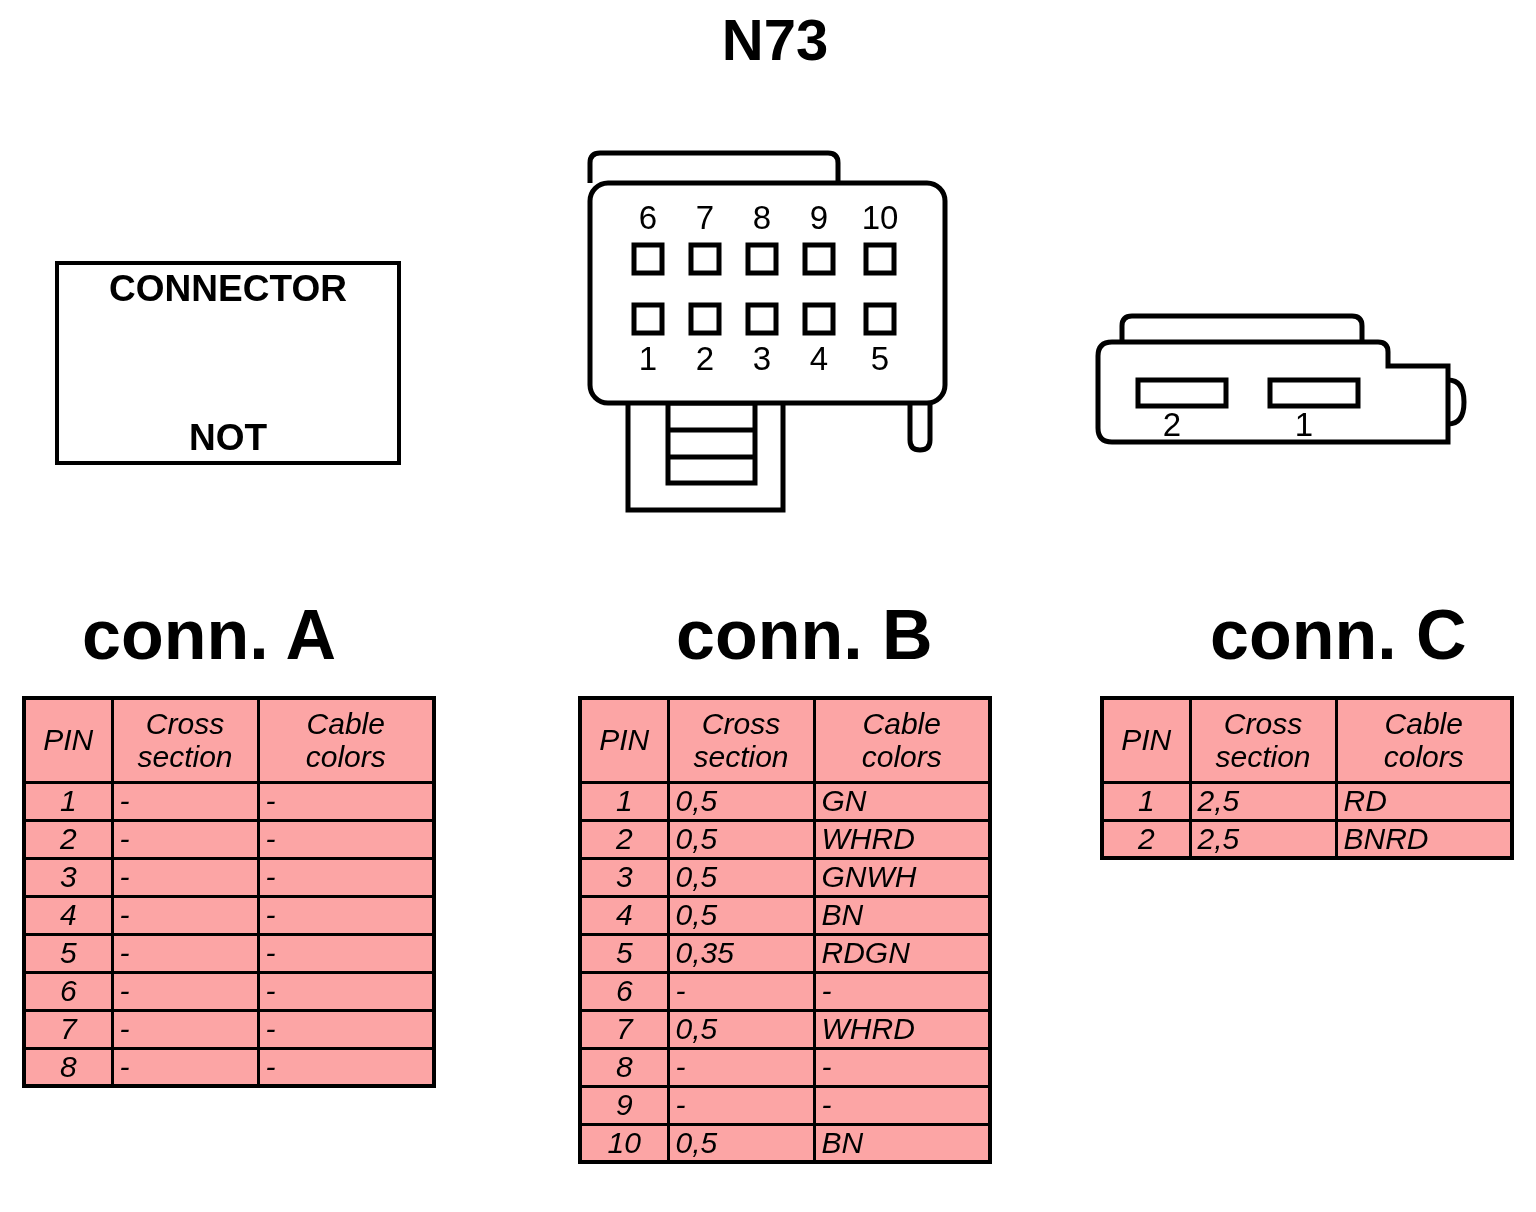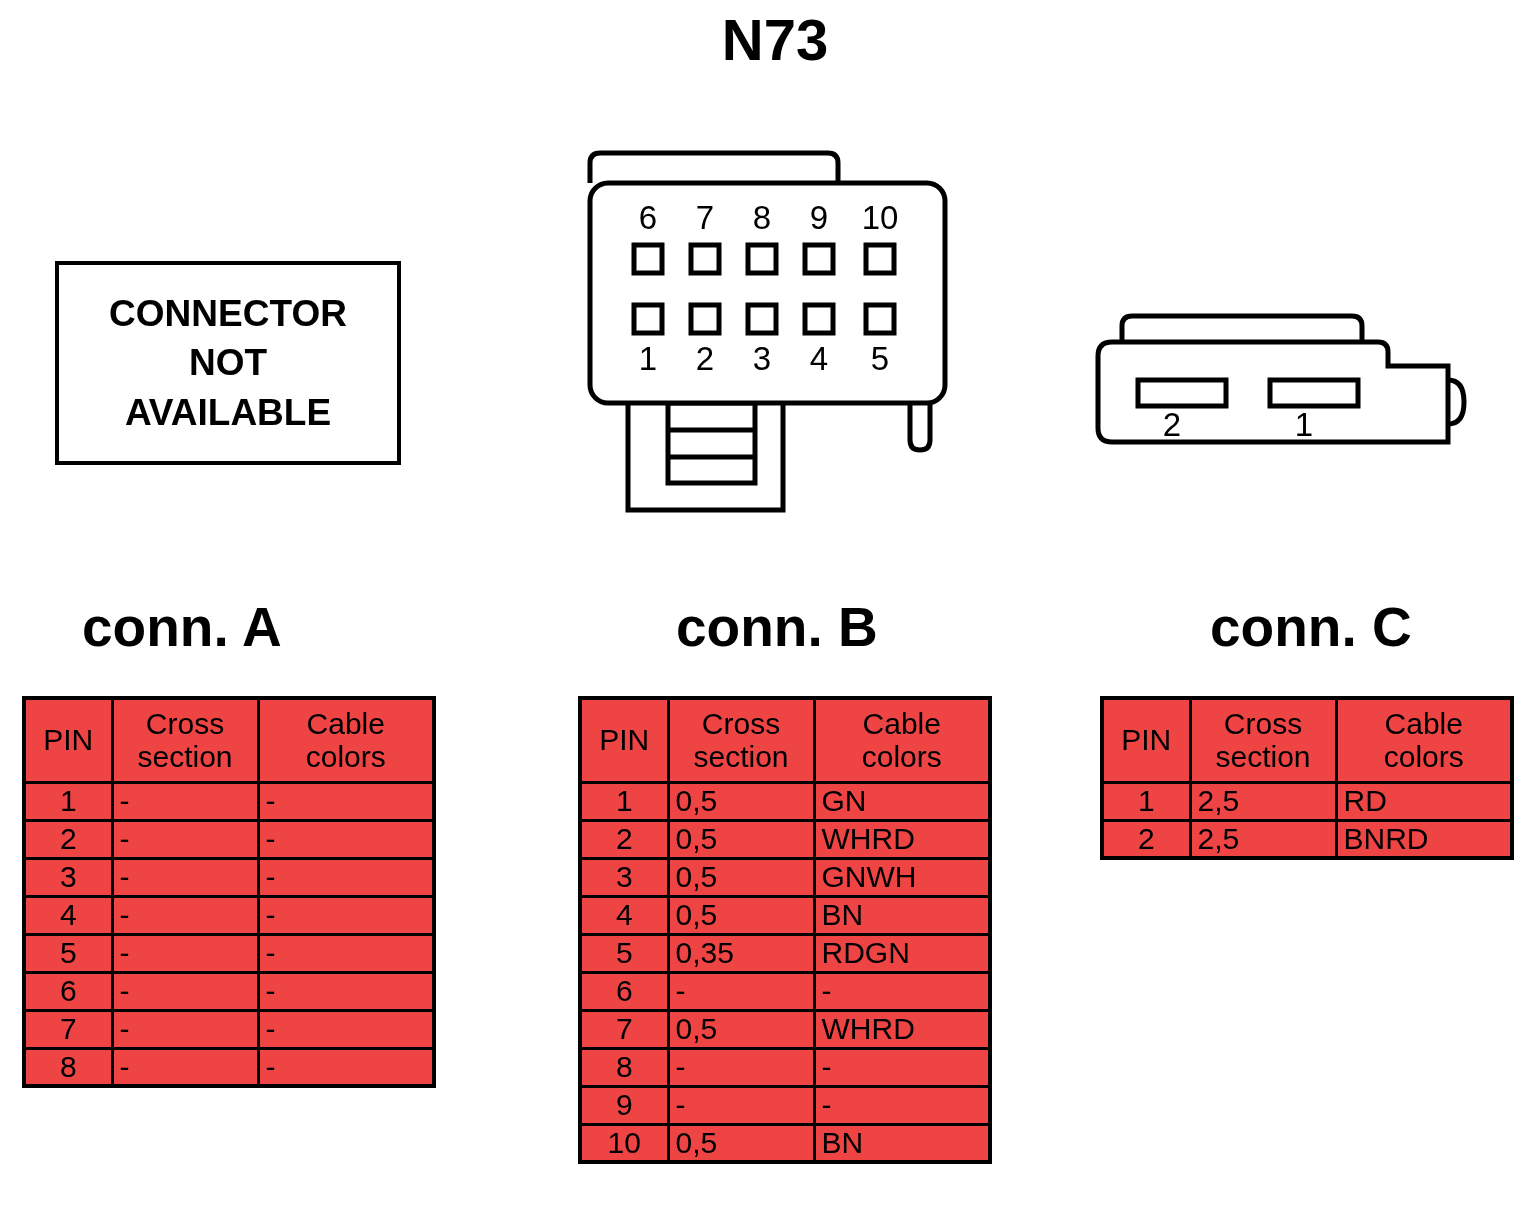--- a/index.html
+++ b/index.html
@@ -33,21 +33,21 @@
     position: absolute;
     left: 55px;
     top: 261px;
     width: 346px;
     height: 204px;
     border: 4px solid #000;
     box-sizing: border-box;
     display: flex;
     flex-direction: column;
     align-items: center;
-    justify-content: center;
+    justify-content: space-between;
     gap: 2px;
   }
   #conn-not-available-box .cna-line {
     font-size: 37px;
     font-weight: bold;
     line-height: 1.28;
     text-align: center;
     white-space: nowrap;
   }
 
@@ -61,41 +61,42 @@
   .conn-pin-label {
     font-family: "Liberation Sans", sans-serif;
     font-size: 33px;
     fill: #000;
     text-anchor: middle;
   }
 
   
   .conn-heading {
     position: absolute;
-    font-size: 55px;
+    font-size: 70px;
     font-weight: bold;
     white-space: nowrap;
   }
   #conn-heading-a { left: 82px;  top: 595px; }
   #conn-heading-b { left: 676px; top: 595px; }
   #conn-heading-c { left: 1163px; top: 595px; margin-left: 47px; }
 
   
   .pin-table-wrap {
     position: absolute;
   }
   #pin-table-a-wrap { left: 22px;   top: 696px; width: 410px; }
   #pin-table-b-wrap { left: 578px;  top: 696px; width: 407px; }
   #pin-table-c-wrap { left: 1100px; top: 696px; width: 404px; }
 
   table.pin-table {
     border-collapse: collapse;
     width: 100%;
     table-layout: fixed;
-    background: #ef4444;
+    background: #fca5a5;
+    font-style: italic;
   }
   table.pin-table td, table.pin-table th {
     border: 3px solid #000;
     font-size: 30px;
     font-weight: normal;
     padding: 0;
     height: 38px;
     box-sizing: border-box;
   }
   table.pin-table thead th {
@@ -117,21 +118,20 @@
   table.pin-table { border: 4px solid #000; }
 </style>
 </head>
 <body>
 
 <div id="page-title">N73</div>
 
 <div id="conn-not-available-box">
   <div class="cna-line">CONNECTOR</div>
   <div class="cna-line">NOT</div>
-  <div class="cna-line">AVAILABLE</div>
 </div>
 
 <svg id="connector-b-drawing" class="connector-svg" width="400" height="395" viewBox="0 0 400 395" xmlns="http://www.w3.org/2000/svg">
 
   <path d="M 20 18 L 248 18 Q 258 18 258 28 L 258 55" fill="none" stroke="#000" stroke-width="5"></path>
   <path d="M 20 18 Q 10 18 10 28 L 10 48" fill="none" stroke="#000" stroke-width="5"></path>
 
   <path d="M 48 268 L 48 375 L 203 375 L 203 268" fill="none" stroke="#000" stroke-width="5"></path>
 
   <rect x="88" y="268" width="87" height="80" fill="none" stroke="#000" stroke-width="5"></rect>

